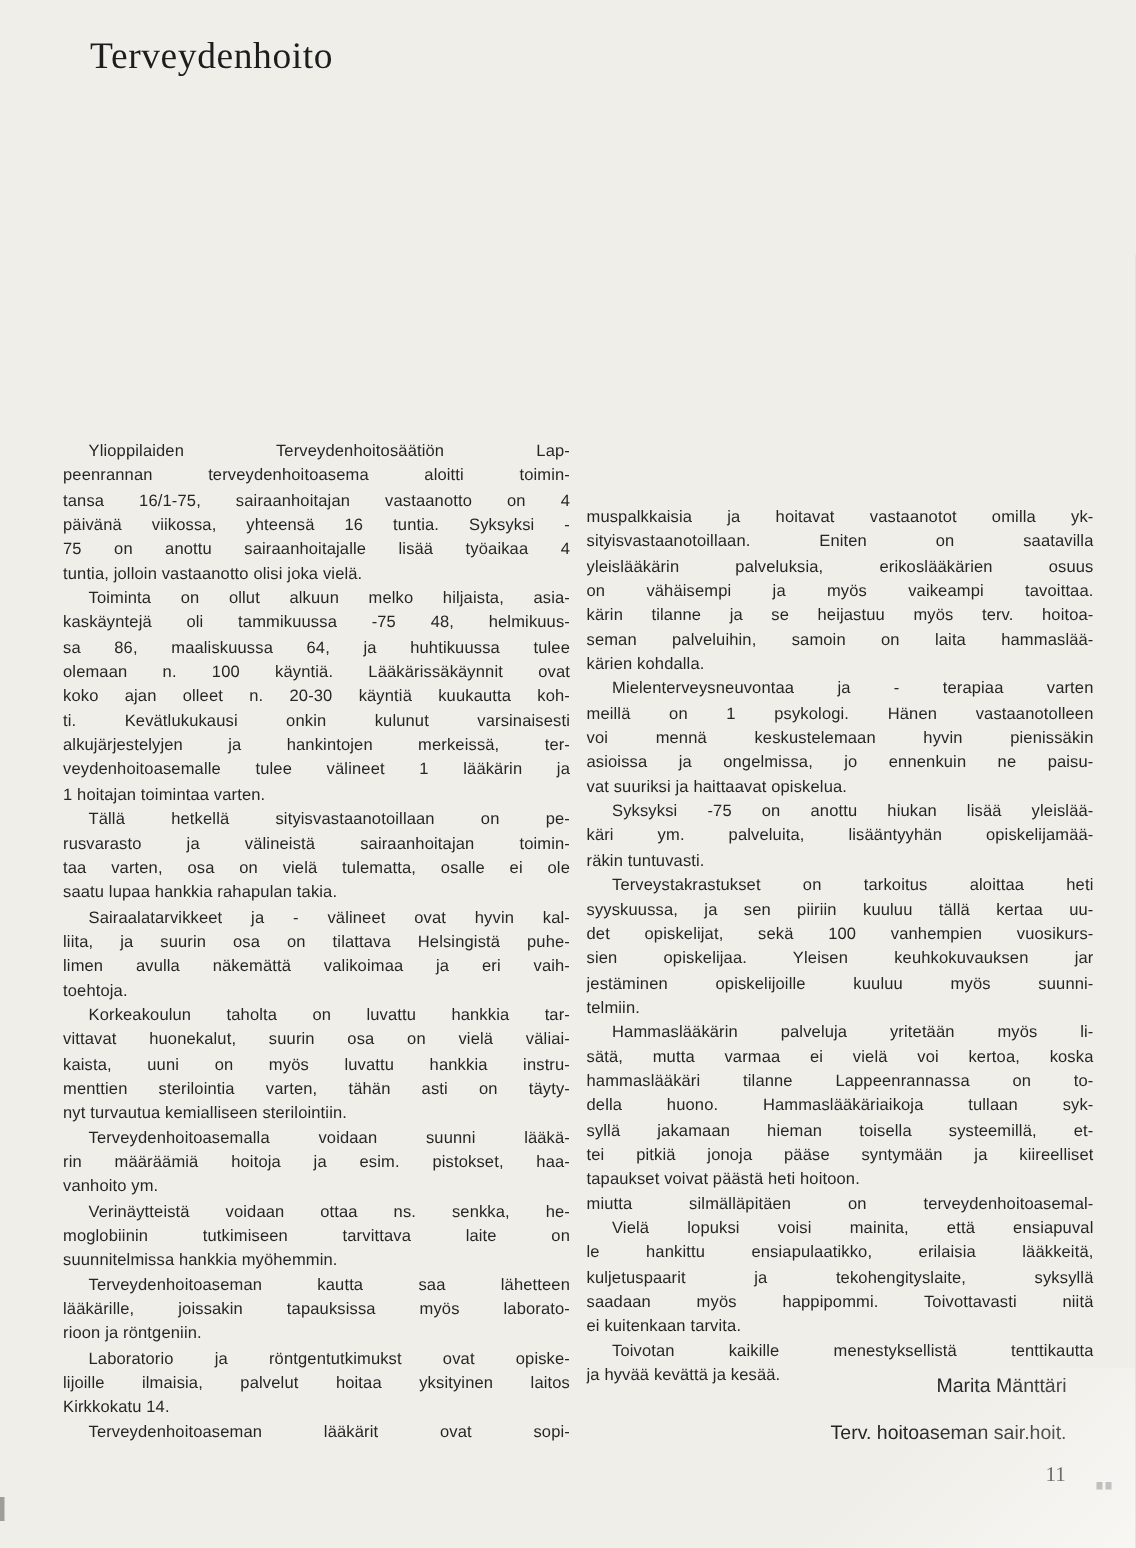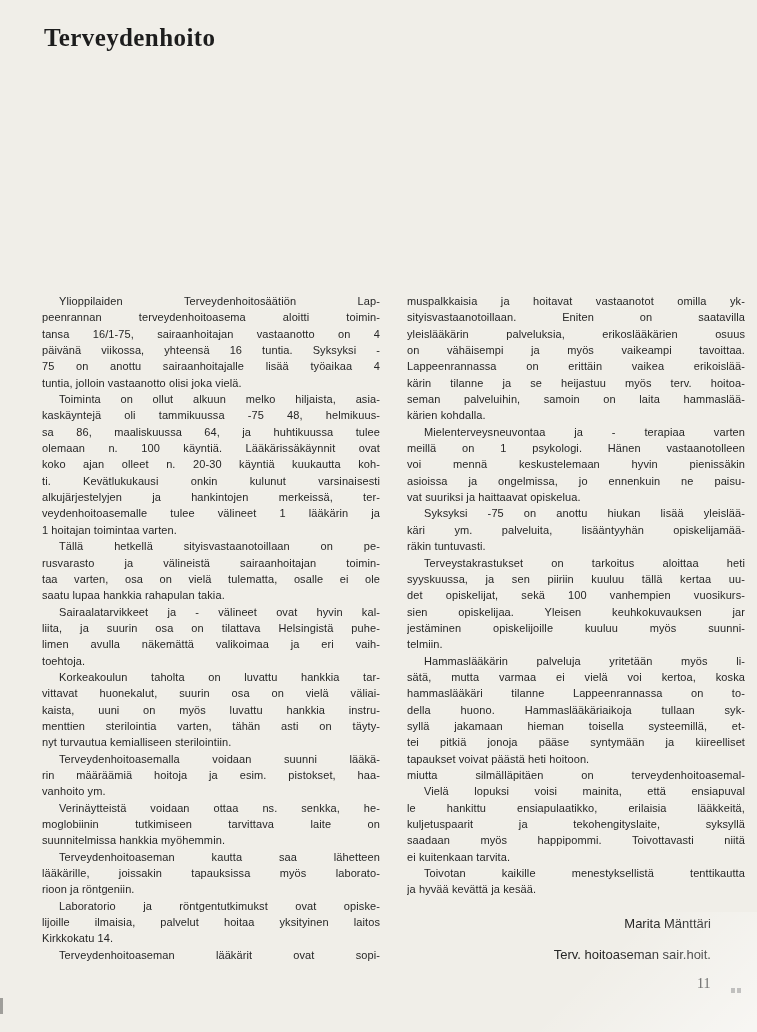--- a/index.html
+++ b/index.html
@@ -20,39 +20,39 @@
   .page::after {
     content: "";
     position: absolute;
     right: 0; bottom: 0;
     width: 300px; height: 120px;
     background: linear-gradient(315deg, rgba(255,255,255,0.5) 0%, rgba(255,255,255,0.0) 55%);
     pointer-events: none;
   }
   .article-title {
     position: absolute;
-    left: 44px;
+    left: 60px;
     top: 24px;
     margin: 0;
     font-family: "Liberation Serif", "DejaVu Serif", serif;
-    font-weight: bold;
+    font-weight: normal;
     font-size: 25px;
     letter-spacing: 0.4px;
     color: #1d1d1d;
   }
   .column {
     position: absolute;
     top: 293px;
     width: 338px;
     font-size: 11px;
     line-height: 16.35px;
     letter-spacing: 0.1px;
   }
   .column-left  { left: 42px; }
-  .column-right { left: 407px; }
+  .column-right { left: 391px; margin-top: 44px; }
   .para { margin: 0; }
   .line {
     white-space: normal;
     overflow: hidden;
   }
   .jline {
     text-align: justify;
     text-align-last: justify;
   }
   .endline {
@@ -168,21 +168,20 @@
         <div class="line jline indent">Terveydenhoitoaseman lääkärit ovat sopi-</div>
       </div>
     </div>
 
   <div class="column column-right">
       <div class="para">
         <div class="line jline">muspalkkaisia ja hoitavat vastaanotot omilla yk-</div>
         <div class="line jline">sityisvastaanotoillaan. Eniten on saatavilla</div>
         <div class="line jline">yleislääkärin palveluksia, erikoslääkärien osuus</div>
         <div class="line jline">on vähäisempi ja myös vaikeampi tavoittaa.</div>
-        <div class="line jline">Lappeenrannassa on erittäin vaikea erikoislää-</div>
         <div class="line jline">kärin tilanne ja se heijastuu myös terv. hoitoa-</div>
         <div class="line jline">seman palveluihin, samoin on laita hammaslää-</div>
         <div class="line endline">kärien kohdalla.</div>
       </div>
       <div class="para">
         <div class="line jline indent">Mielenterveysneuvontaa ja - terapiaa varten</div>
         <div class="line jline">meillä on 1 psykologi. Hänen vastaanotolleen</div>
         <div class="line jline">voi mennä keskustelemaan hyvin pienissäkin</div>
         <div class="line jline">asioissa ja ongelmissa, jo ennenkuin ne paisu-</div>
         <div class="line endline">vat suuriksi ja haittaavat opiskelua.</div>

